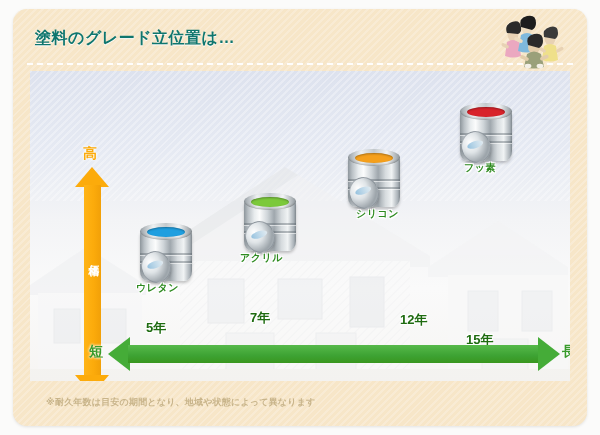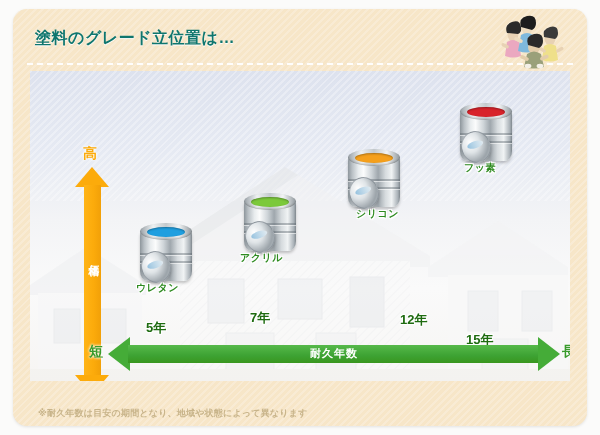--- a/index.html
+++ b/index.html
@@ -285,28 +285,27 @@
     font-weight: bold;
     color: #1e6b10;
     white-space: nowrap;
     text-shadow:
       1px 1px 0 #fff, -1px 1px 0 #fff, 1px -1px 0 #fff, -1px -1px 0 #fff;
     text-align: center;
   }
   
   #footnote {
     position: absolute;
-    left: 25px;
+    left: 33px;
     top: 387px;
     font-size: 9px;
     font-weight: bold;
     color: #c8b48a;
     letter-spacing: 0.2px;
     white-space: nowrap;
-    margin-top: 11px;
   }
 </style>
 </head>
 <body>
 
 <div id="outer-card">
 
   <div id="card-title">塗料のグレード立位置は…</div>
   <div id="title-divider"></div>
 
@@ -441,19 +440,18 @@
       </div>
       <div class="paint-label" style="left:26px; top:58px;">フッ素</div>
       <div class="year-label" style="left:28px; top:228px;">15年</div>
     </div>
 
     <div id="dur-short-label">短</div>
     <div id="durability-axis">
       <div id="dur-arrow-head-left"></div>
       <div id="dur-arrow-body"></div>
       <div id="dur-arrow-head-right"></div>
-      <div id="dur-arrow-label">耐久年数</div>
     </div>
     <div id="dur-long-label">長</div>
   </div>
 
   <div id="footnote">※耐久年数は目安の期間となり、地域や状態によって異なります</div>
 </div>
 
 </body></html>

